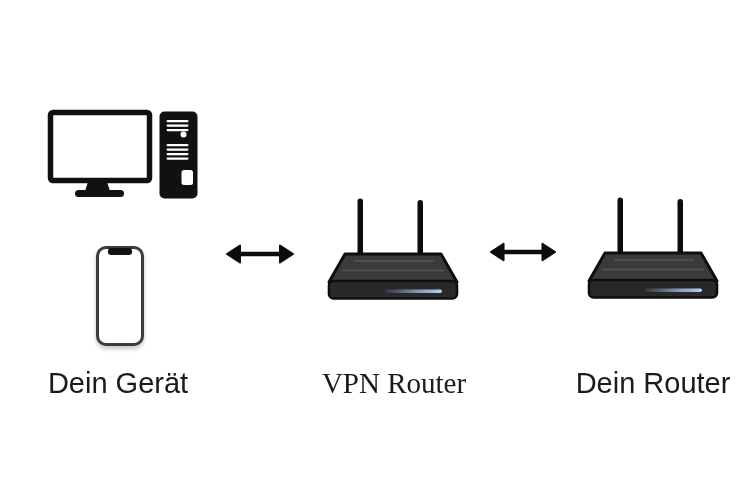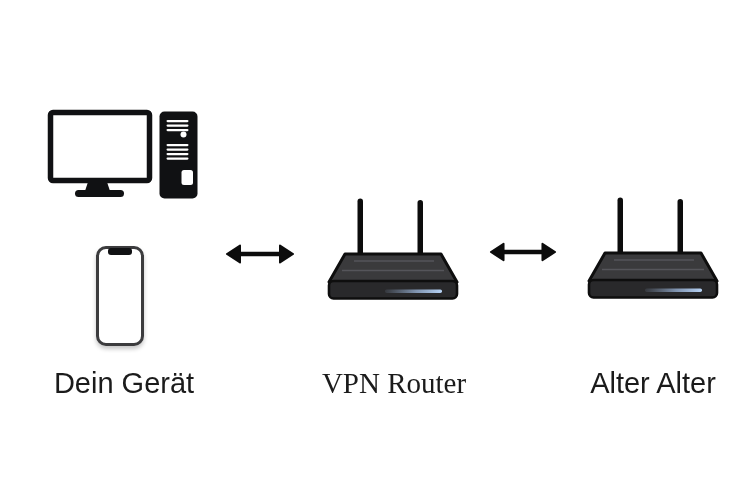--- a/index.html
+++ b/index.html
@@ -110,17 +110,17 @@
     </defs>
     <rect x="31.5" y="1.5" width="5.5" height="58" rx="2.75" fill="#0c0c0c"></rect>
     <rect x="91.5" y="3" width="5.5" height="56" rx="2.75" fill="#0c0c0c"></rect>
     <path d="M19 57 L115 57 L131 85 L3 85 Z" fill="#3a3a3c" stroke="#0e0e0e" stroke-width="3" stroke-linejoin="round"></path>
     <path d="M28 64 L108 64" stroke="#55555a" stroke-width="1.7"></path>
     <path d="M16 73.5 L118 73.5" stroke="#55555a" stroke-width="1.7"></path>
     <rect x="3" y="84" width="128" height="17.5" rx="4.5" fill="#29292b" stroke="#0e0e0e" stroke-width="2.6"></rect>
     <rect x="59" y="92.5" width="57" height="3.4" rx="1.6" fill="url(#led2)"></rect>
   </svg>
 
-  <div class="node-label" style="left:124px;">Dein Gerät</div>
+  <div class="node-label" style="left:118px;">Dein Gerät</div>
   <div class="node-label" style="left:394px;font-family:Liberation Serif, serif;">VPN Router</div>
-  <div class="node-label" style="left:653px;">Alter Alter</div>
+  <div class="node-label" style="left:653px;">Dein Router</div>
 
 </div>
 
 </body></html>

